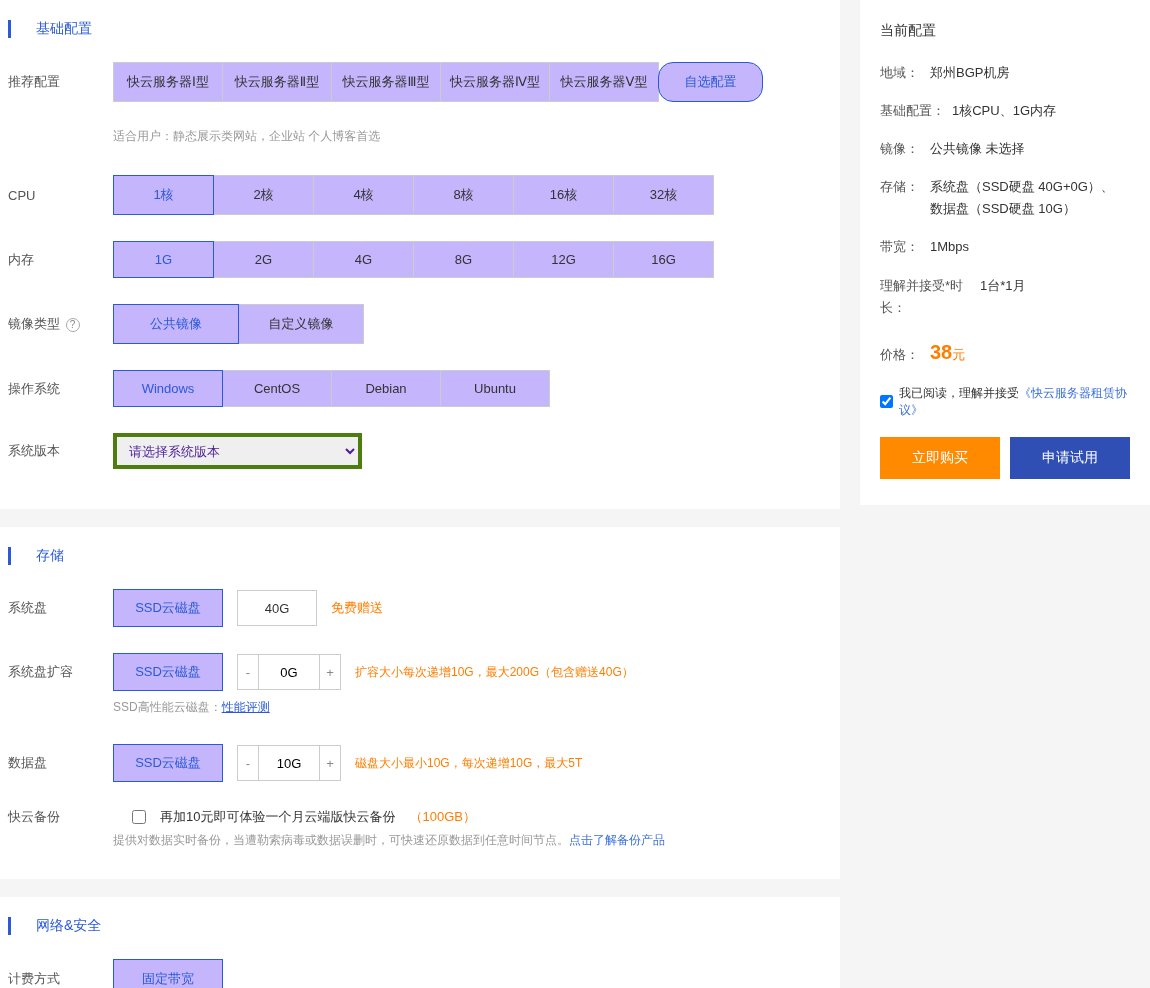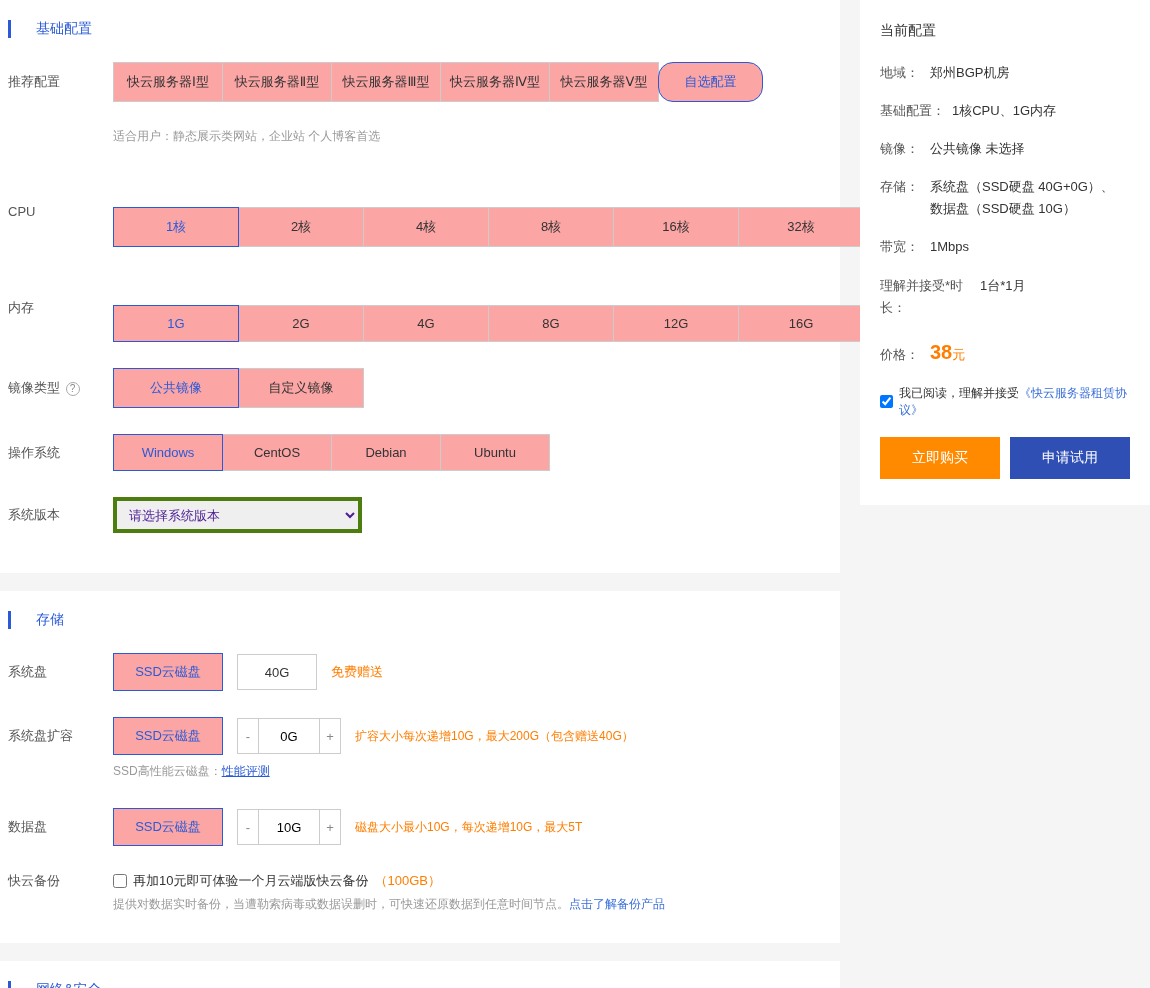--- a/index.html
+++ b/index.html
@@ -5,41 +5,41 @@
 * { box-sizing: border-box; margin: 0; padding: 0; }
 body { font-family: "Microsoft YaHei", Arial, sans-serif; background: #f5f5f5; font-size: 13px; color: #333; }
 .page { display: flex; gap: 20px; padding: 0; }
 .main { flex: 1; max-width: 840px; }
 .panel { background: #fff; padding: 20px 8px 30px 8px; margin-bottom: 18px; }
 .section-title { color: #2a5ad7; font-size: 14px; border-left: 3px solid #2a5ad7; padding-left: 25px; margin-bottom: 24px; font-weight: normal; }
 .row { display: flex; align-items: center; margin-bottom: 26px; }
 .row-label { width: 105px; color: #555; font-size: 13px; flex-shrink: 0; }
 .row-body { flex: 1; display: flex; flex-wrap: wrap; align-items: center; gap: 0; }
 .opt-group { display: flex; }
-.opt { border: 1px solid #ccc; padding: 10px 0; text-align: center; cursor: pointer; font-size: 13px; color: #333; background:#fca5a5; margin-left:-1px; }
+.opt { border: 1px solid #ccc; padding: 10px 0; text-align: center; cursor: pointer; font-size: 13px; color: #333; background:#c4b5fd; margin-left:-1px; }
 .opt:first-child { margin-left:0; }
 .opt.selected { border: 1px solid #2a5ad7; color: #2a5ad7; position:relative; z-index:1; }
 .opt-rec { width: 110px; }
 .opt-custom { width: 105px; color:#2a5ad7; border-color:#2a5ad7;border-radius:15px; }
-.opt-cpu, .opt-mem { width: 126px; margin-top: 32px; }
+.opt-cpu, .opt-mem { width: 101px; }
 .opt-imgtype { width: 126px; padding:10px 0; }
 .opt-os { width: 110px; }
 .opt-ssd { width: 110px; padding:9px 0; }
 .opt-bill { width: 110px; }
 .hint { color: #999; font-size: 12px; margin-top:12px; margin-left:105px; }
 .hint-inline { color:#999; font-size:12px; }
 .orange { color: #ff7e00; }
 .select-ver { width: 249px; height: 36px; border: 4px solid #4d7c0f; padding: 0 8px; font-size: 13px; color:#4c1d95; }
 .stepper { display: flex; align-items: center; }
 .stepper .btn { width: 22px; height: 36px; border: 1px solid #ccc; background:#fff; cursor:pointer; display:flex; align-items:center; justify-content:center; color:#888; }
 .stepper .val { width: 60px; height: 36px; border: 1px solid #ccc; border-left:none; border-right:none; text-align:center; font-size:13px; }
 .box-val { width:80px; height:36px; border:1px solid #ccc; display:flex; align-items:center; justify-content:center; margin-left:14px; }
 .link { color:#2a5ad7; text-decoration:underline; cursor:pointer; }
 .link-blue-noline { color:#3a6fd8; cursor:pointer; }
-.chk { display:inline-flex; align-items:center; gap:6px; }
+.chk { display:inline-flex; align-items:center; gap:14px;margin-left:19px; }
 .chk input { width:14px; height:14px; }
 .side { width: 290px; }
 .side-card { background:#fff; padding:22px 20px 26px 20px; }
 .side-title { font-size:14px; color:#333; margin-bottom:22px; }
 .side-row { display:flex; margin-bottom:16px; font-size:13px; color:#333; line-height:1.7; }
 .side-row .k { width:50px; color:#555; }
 .side-row .k2 { width:100px; color:#555; }
 .side-row .v { flex:1; color:#333; }
 .price-val { color:#ff7e00; font-size:20px; font-weight:bold; }
 .agree { font-size:12px; color:#333; margin:14px 0 18px 0; display:flex; align-items:center; gap:6px; }

